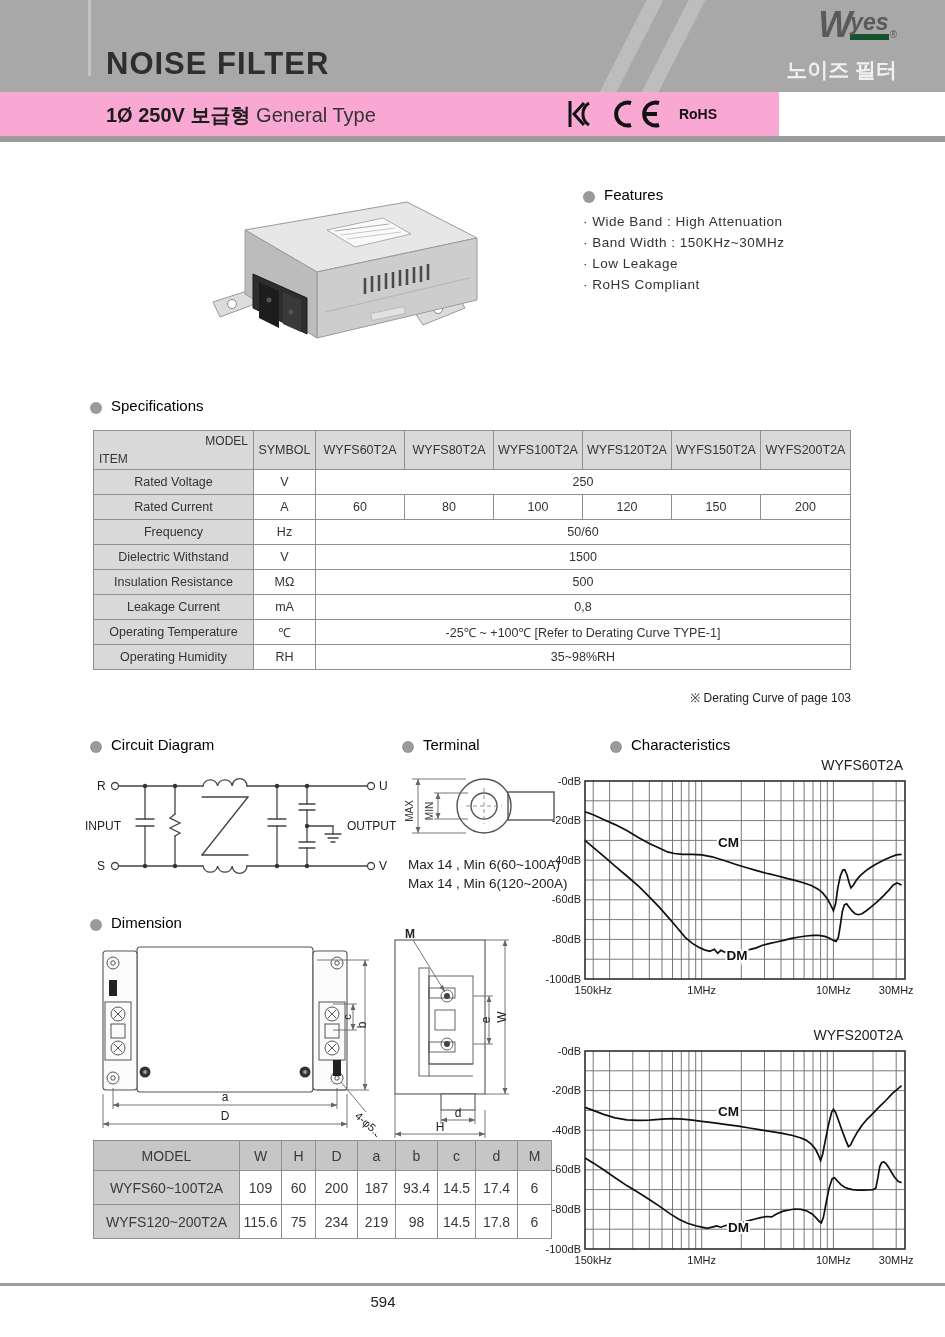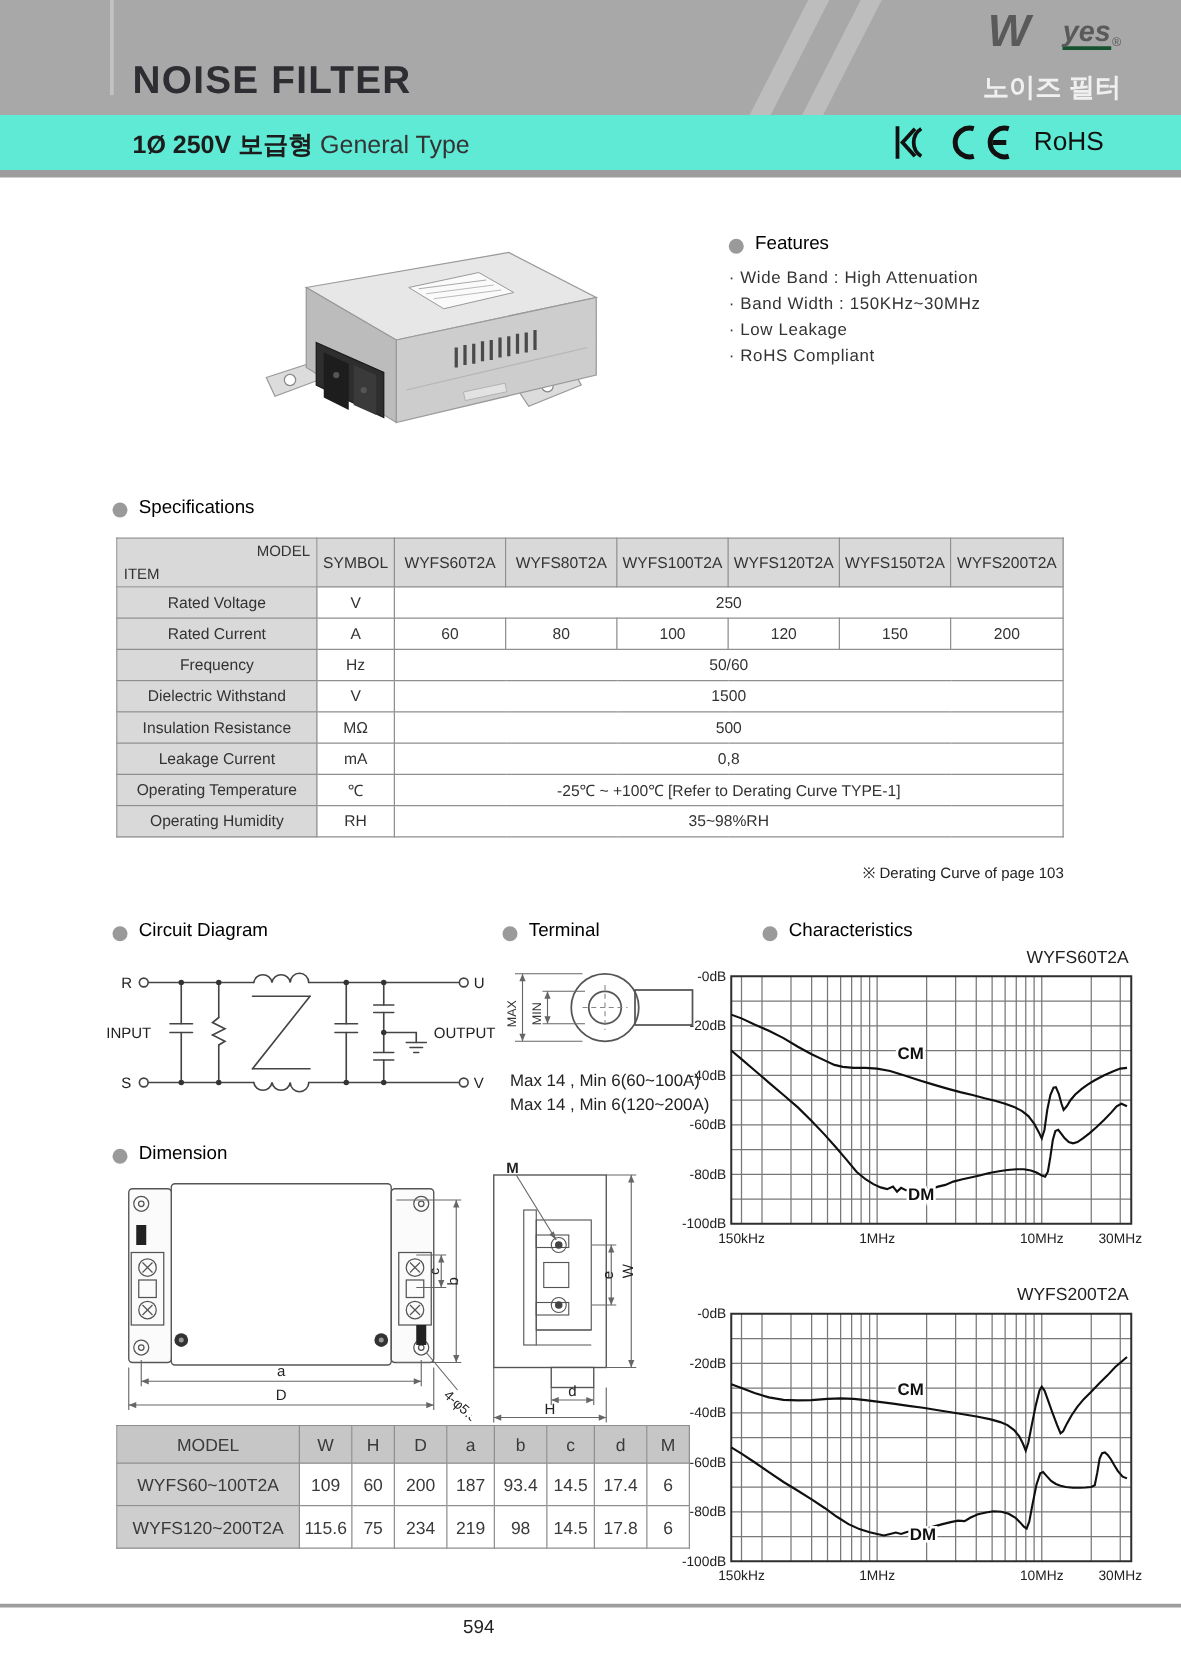--- a/index.html
+++ b/index.html
@@ -7,30 +7,30 @@
         font-family:"Liberation Sans",sans-serif;color:#222;}
 
   
   .hdr{position:absolute;left:0;top:0;width:945px;height:92px;background:#a8a8a8;overflow:hidden;}
   .hdr-vline{position:absolute;left:88px;top:0;width:3px;height:76px;background:#c2c2c2;}
   .hdr-stripe{position:absolute;top:-20px;width:15px;height:140px;background:#bdbdbd;transform:rotate(27deg);}
   .hdr-title{position:absolute;left:106px;top:46px;font-size:31px;font-weight:bold;
              letter-spacing:1px;color:#2d2d32;}
   .logo{position:absolute;right:48px;top:10px;color:#5a5a5a;display:flex;align-items:flex-end;}
   .logo-w{font-size:36px;font-weight:bold;font-style:italic;line-height:30px;letter-spacing:-2px;}
-  .logo-yes{font-size:23px;font-weight:bold;font-style:italic;border-bottom:3px solid #14532d;line-height:24px;margin-left:28px;}
+  .logo-yes{font-size:23px;font-weight:bold;font-style:italic;border-bottom:6px solid #14532d;line-height:24px;}
   .logo-r{font-size:10px;vertical-align:top;margin-left:1px;line-height:10px;}
   .hdr-ko{position:absolute;right:48px;top:56px;font-size:21px;font-weight:bold;color:#f0f0f0;}
 
   
-  .subtitle{position:absolute;left:0;top:92px;width:945px;height:44px;background:#5eead4;}
+  .subtitle{position:absolute;left:0;top:92px;width:779px;height:44px;background:#f9a8d4;}
   .subtitle-text{position:absolute;left:106px;top:10px;font-size:20px;color:#333;}
   .subtitle-bold{font-weight:bold;color:#1c1c1c;}
   .certs{position:absolute;right:62px;top:6px;display:flex;align-items:center;gap:15px;}
-  .cert-rohs{font-size:21px;font-weight:normal;color:#111;}
+  .cert-rohs{font-size:14px;font-weight:bold;color:#111;}
   .divider{position:absolute;left:0;top:136px;width:945px;height:6px;background:#9c9c9c;}
 
   
   .sec-h{position:absolute;display:flex;align-items:flex-end;gap:9px;font-size:15px;color:#000000;}
   .sec-h .bullet{width:12px;height:12px;border-radius:50%;background:#9a9a9a;flex:none;}
 
   
   .features{position:absolute;left:583px;top:186px;}
   .features .sec-h{position:static;margin-bottom:8px;}
   .feat-item{font-size:13.5px;color:#333;line-height:21px;letter-spacing:.5px;}

